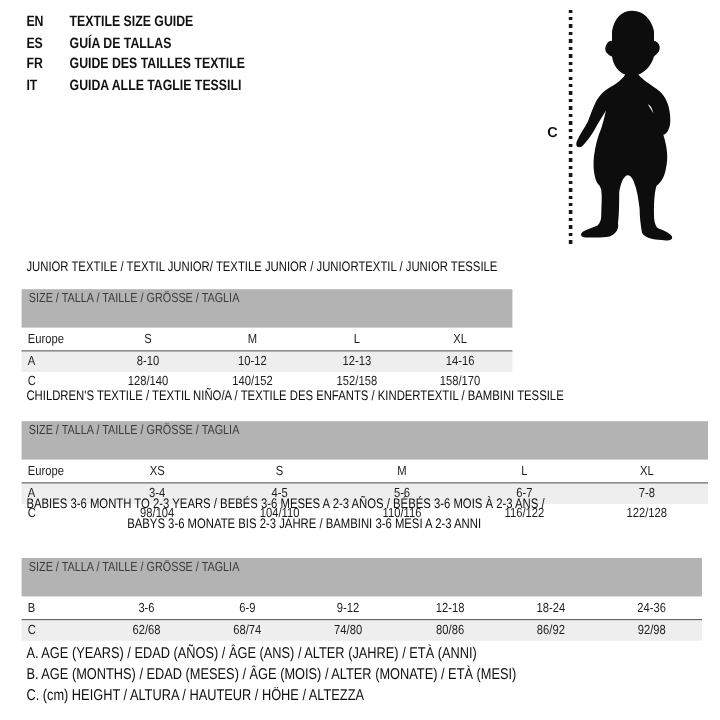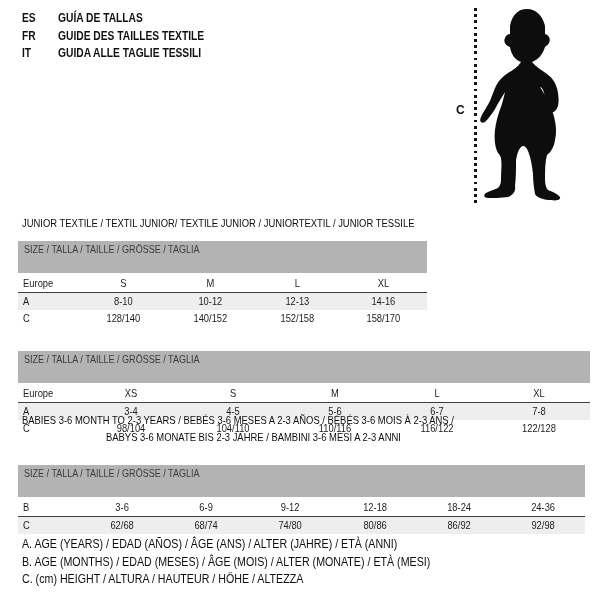--- a/index.html
+++ b/index.html
@@ -36,20 +36,24 @@
   
   #notes{position:absolute;left:22px;top:535px;}
   .note-line{height:17.5px;line-height:17.5px;font-size:13px;font-weight:normal;color:#0e0e0e;}
 </style>
 </head>
 <body>
 
 <div id="page">
 
   <div id="lang-block">
+    <div class="lang-row">
+      <span class="lang-code"><span class="cond">EN</span></span>
+      <span class="cond">TEXTILE SIZE GUIDE</span>
+    </div>
     <div class="lang-row">
       <span class="lang-code"><span class="cond">ES</span></span>
       <span class="cond">GUÍA DE TALLAS</span>
     </div>
     <div class="lang-row">
       <span class="lang-code"><span class="cond">FR</span></span>
       <span class="cond">GUIDE DES TAILLES TEXTILE</span>
     </div>
     <div class="lang-row">
       <span class="lang-code"><span class="cond">IT</span></span>
@@ -133,20 +137,23 @@
     </div>
     <div class="t-row">
       <div class="t-cell">C</div>
       <div class="t-cell">128/140</div>
       <div class="t-cell">140/152</div>
       <div class="t-cell">152/158</div>
       <div class="t-cell">158/170</div>
     </div>
   </div>
 
+  <div class="sec-title" style="top:322px;">
+    <span class="cond">CHILDREN'S TEXTILE / TEXTIL NIÑO/A / TEXTILE DES ENFANTS / KINDERTEXTIL / BAMBINI TESSILE</span>
+  </div>
   <div class="size-table" style="top:351px;width:572px;">
     <div class="t-bar">
       <span class="cond">SIZE / TALLA / TAILLE / GRÖSSE / TAGLIA</span>
     </div>
     <div class="t-row sep">
       <div class="t-cell">Europe</div>
       <div class="t-cell">XS</div>
       <div class="t-cell">S</div>
       <div class="t-cell">M</div>
       <div class="t-cell">L</div>

